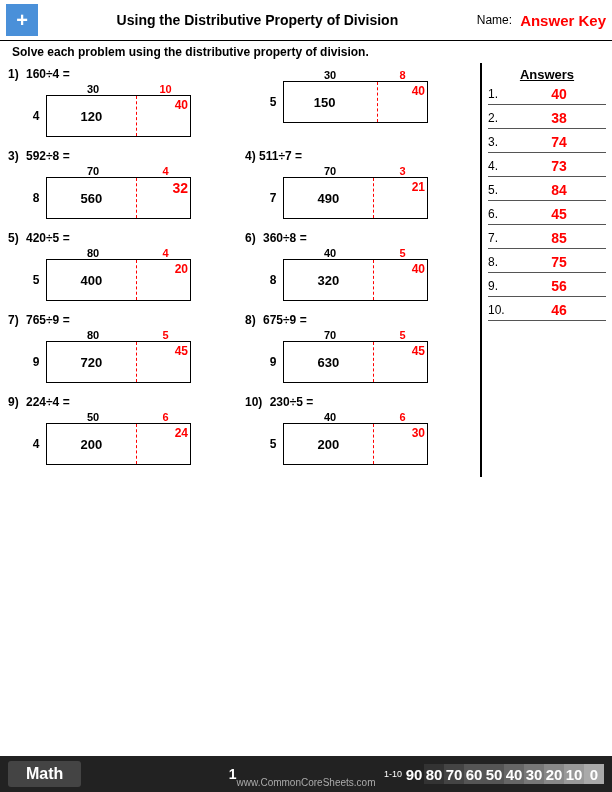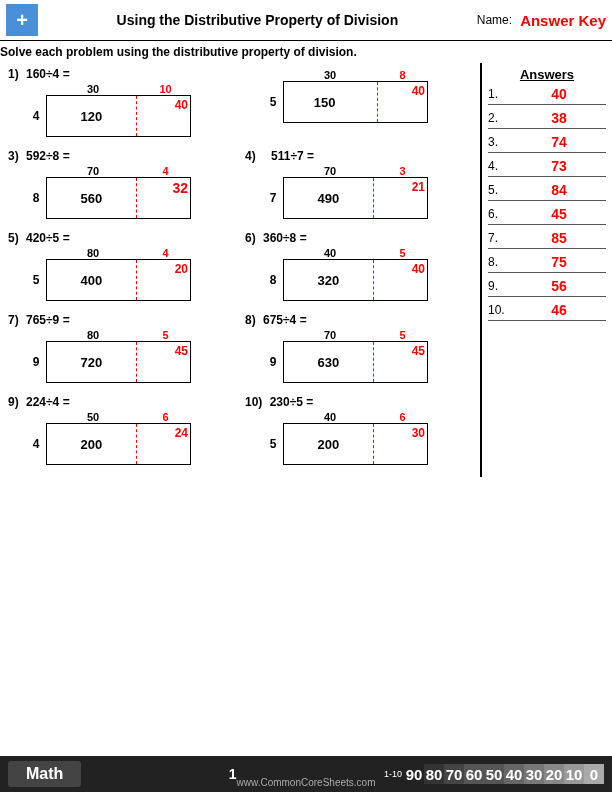--- a/index.html
+++ b/index.html
@@ -49,21 +49,21 @@
       padding-left: 8px;
     }
     .answer-key {
       font-size: 15px;
       font-weight: bold;
       color: red;
     }
 
     
     .instructions {
-      padding: 4px 0;
+      padding: 4px 12px;
       font-weight: bold;
       font-size: 12px;
       border-bottom: none;
     }
 
     
     .content {
       display: flex;
       flex-direction: row;
     }
@@ -314,21 +314,21 @@
             <div class="area-cell right-cell" style="width:55px; border-left:1.5px dashed red;">
               <span style="font-size:14px; color:red; position:absolute; right:2px; top:2px;">32</span>
             </div>
           </div>
         </div>
       </div>
     </div>
         <div class="problem-block">
       <div class="problem-label">
         <span style="font-size:12px;">4)</span>
-        <span style="margin-left:12px;font-size:12px;">511÷7 =</span>
+        <span style="margin-left:0;font-size:12px;">511÷7 =</span>
       </div>
       <div class="area-model">
         <div class="top-labels-container">
           <div class="top-label" style="width:90px; font-weight:bold; font-size:11px;">70</div>
           <div class="top-label" style="width:55px; font-weight:bold; font-size:11px; color:red;">3</div>
         </div>
         <div class="area-row">
           <div class="divisor-label">7</div>
           <div class="area-box" style="width:145px;">
             <div class="area-cell left-cell" style="width:90px;">490</div>
@@ -398,21 +398,21 @@
             <div class="area-cell right-cell" style="width:55px; border-left:1.5px dashed red;">
               <span style="font-size:12px; color:red; position:absolute; right:2px; top:2px;">45</span>
             </div>
           </div>
         </div>
       </div>
     </div>
         <div class="problem-block">
       <div class="problem-label">
         <span style="font-size:12px;">8)</span>
-        <span style="margin-left:4px;font-size:12px;">675÷4 =</span>
+        <span style="margin-left:4px;font-size:12px;">675÷9 =</span>
       </div>
       <div class="area-model">
         <div class="top-labels-container">
           <div class="top-label" style="width:90px; font-weight:bold; font-size:11px;">70</div>
           <div class="top-label" style="width:55px; font-weight:bold; font-size:11px; color:red;">5</div>
         </div>
         <div class="area-row">
           <div class="divisor-label">9</div>
           <div class="area-box" style="width:145px;">
             <div class="area-cell left-cell" style="width:90px;">630</div>

